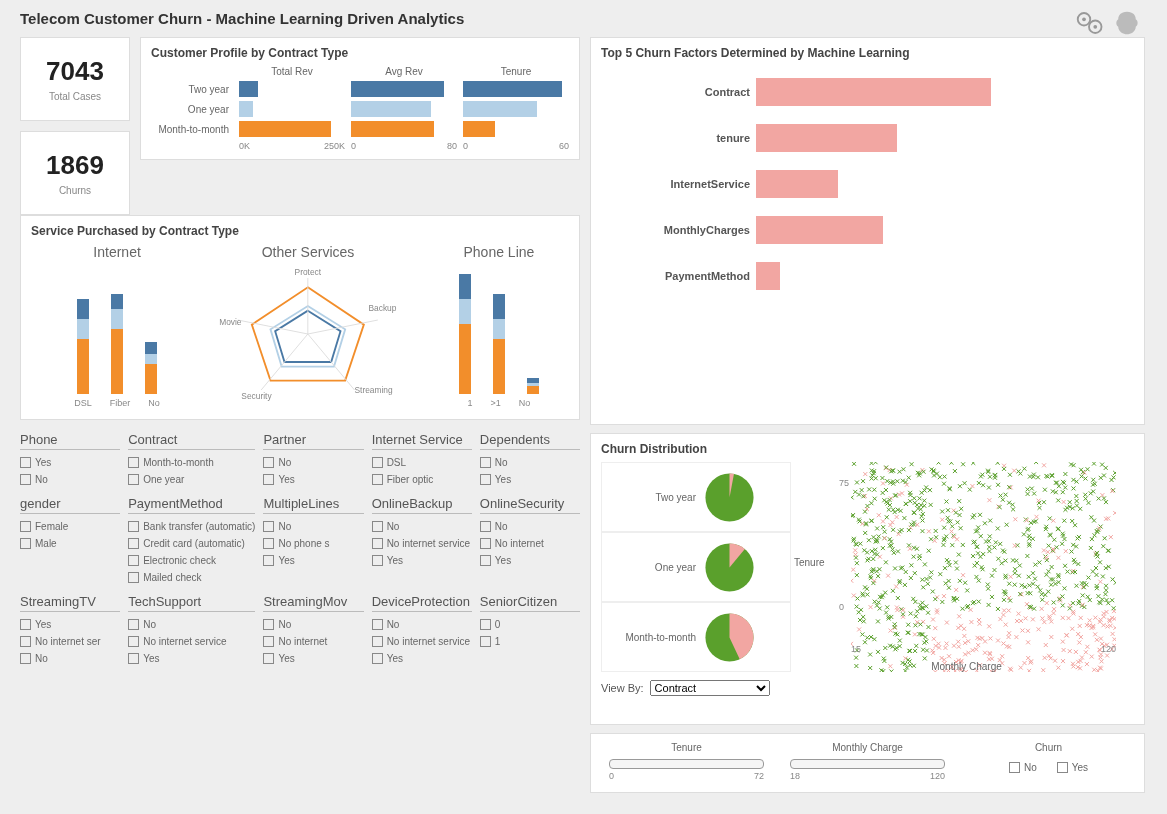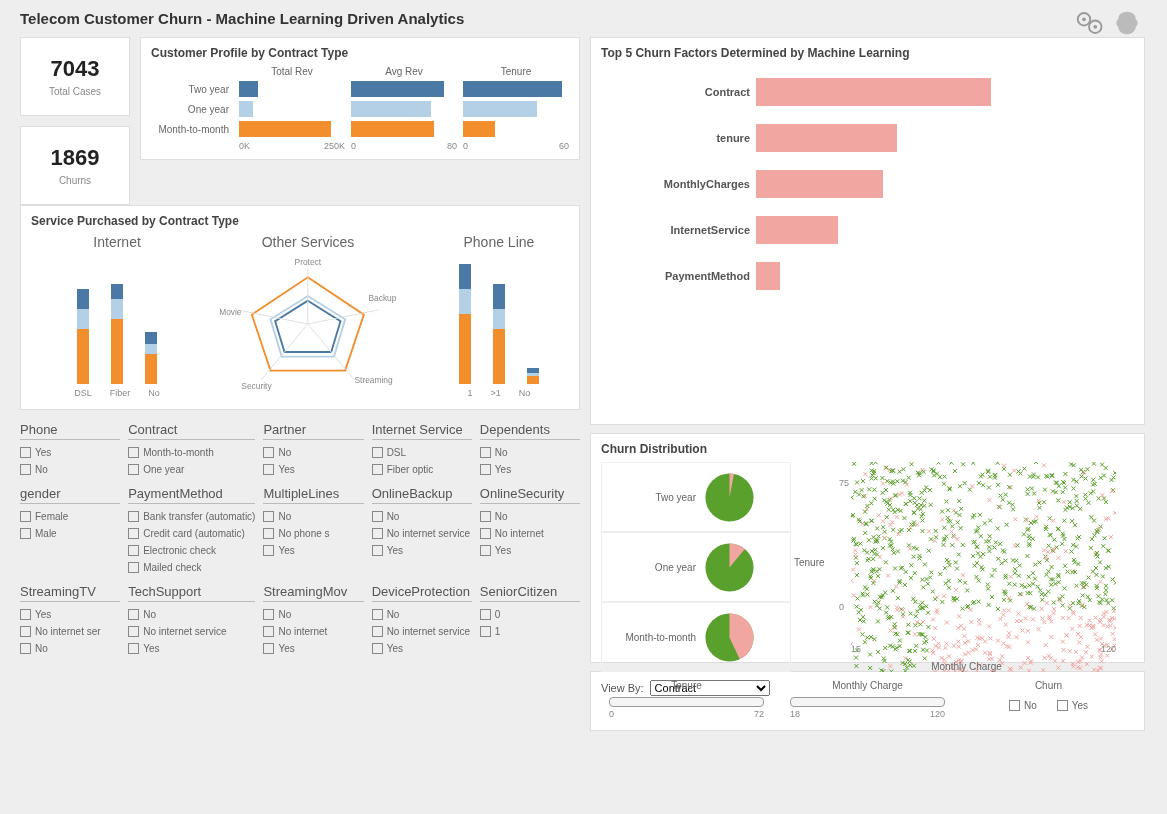--- a/index.html
+++ b/index.html
@@ -8,21 +8,21 @@
 .title { font-size:15px; font-weight:bold; color:#333; margin-bottom:10px; }
 .icons-top { position:absolute; top:8px; right:25px; display:flex; gap:8px; }
 .icons-top svg { width:30px; height:30px; fill:#999; }
 .row { display:flex; gap:10px; }
 .col-left { width:560px; }
 .col-right { width:555px; }
 .card { background:#fff; border:1px solid #ddd; padding:8px 10px; margin-bottom:8px; }
 .card-title { font-weight:bold; font-size:12px; color:#444; margin-bottom:6px; }
 .kpi-row { display:flex; gap:10px; align-items:flex-start; }
 .kpi { background:#fff; border:1px solid #ddd; text-align:center; width:110px; padding:18px 6px; }
-.kpi .big { font-size:22px; font-weight:bold; color:#222; }
+.kpi .big { font-size:26px; font-weight:bold; color:#222; }
 .kpi .lbl { font-size:10px; color:#888; margin-top:4px; }
 .kpi-stack { display:flex; flex-direction:column; gap:10px; }
 .profile { flex:1; }
 .profile-grid { width:100%; display:grid; grid-template-columns: 82px 1fr 1fr 1fr; gap:4px 6px; align-items:center; }
 .profile-head { text-align:center; font-size:10px; color:#666; }
 .profile-row-lbl { text-align:right; font-size:10px; color:#666; padding-right:4px; }
 .hbar-cell { height:16px; position:relative; }
 .hbar { position:absolute; left:0; top:0; height:100%; }
 .hbar.blue { background:#4a79a5; }
 .hbar.lightblue { background:#b3d0e6; }
@@ -48,21 +48,21 @@
 .filters { display:grid; grid-template-columns: repeat(5, 1fr); gap:4px 8px; }
 .fgroup { border-bottom:1px solid #bbb; padding:4px 0 2px; margin-bottom:4px; font-size:13px; color:#555; }
 .fopt { display:flex; align-items:center; gap:4px; font-size:10px; color:#666; padding:3px 0; white-space:nowrap; overflow:hidden; text-overflow:ellipsis; }
 .ck { width:11px; height:11px; border:1px solid #888; display:inline-block; flex:0 0 11px; }
 
 
 .factors { height:388px; }
 .factor-row { display:flex; align-items:center; margin:18px 0; }
 .factor-lbl { width:155px; text-align:right; padding-right:6px; font-size:11px; font-weight:bold; color:#555; }
 .factor-bar { height:28px; background:#f2a6a2; }
-.dist { height:230px; }
+.dist { height:292px; }
 .dist-body { display:flex; gap:8px; }
 .pies { width:190px; }
 .pie-row { display:flex; align-items:center; border:1px solid #eee; height:70px; }
 .pie-lbl { width:100px; text-align:right; padding-right:6px; font-size:10px; color:#666; }
 .pie-svg { width:55px; height:55px; }
 .scatter { flex:1; position:relative; }
 .scatter-inner { position:absolute; left:52px; top:0; width:265px; height:210px; }
 .scatter-ylabel { position:absolute; left:-5px; top:95px; font-size:10px; color:#666; transform:none; }
 .scatter-axis-y { position:absolute; left:40px; top:0; bottom:30px; width:10px; font-size:9px; color:#888; }
 .scatter-xlabel { position:absolute; left:0; right:0; bottom:-12px; text-align:center; font-size:10px; color:#666; }
@@ -457,26 +457,26 @@
         <div id="factors-body">
             <div class="factor-row">
               <div class="factor-lbl">Contract</div>
               <div class="factor-bar" style="width: 235px;"></div>
             </div>
             <div class="factor-row">
               <div class="factor-lbl">tenure</div>
               <div class="factor-bar" style="width: 141px;"></div>
             </div>
             <div class="factor-row">
+              <div class="factor-lbl">InternetService</div>
+              <div class="factor-bar" style="width: 82.25px;"></div>
+            </div>
+            <div class="factor-row">
               <div class="factor-lbl">MonthlyCharges</div>
               <div class="factor-bar" style="width: 126.9px;"></div>
-            </div>
-            <div class="factor-row">
-              <div class="factor-lbl">InternetService</div>
-              <div class="factor-bar" style="width: 82.25px;"></div>
             </div>
             <div class="factor-row">
               <div class="factor-lbl">PaymentMethod</div>
               <div class="factor-bar" style="width: 23.5px;"></div>
             </div>
           </div>
       </div>
 
       <div class="card dist">
         <div class="card-title">Churn Distribution</div>

